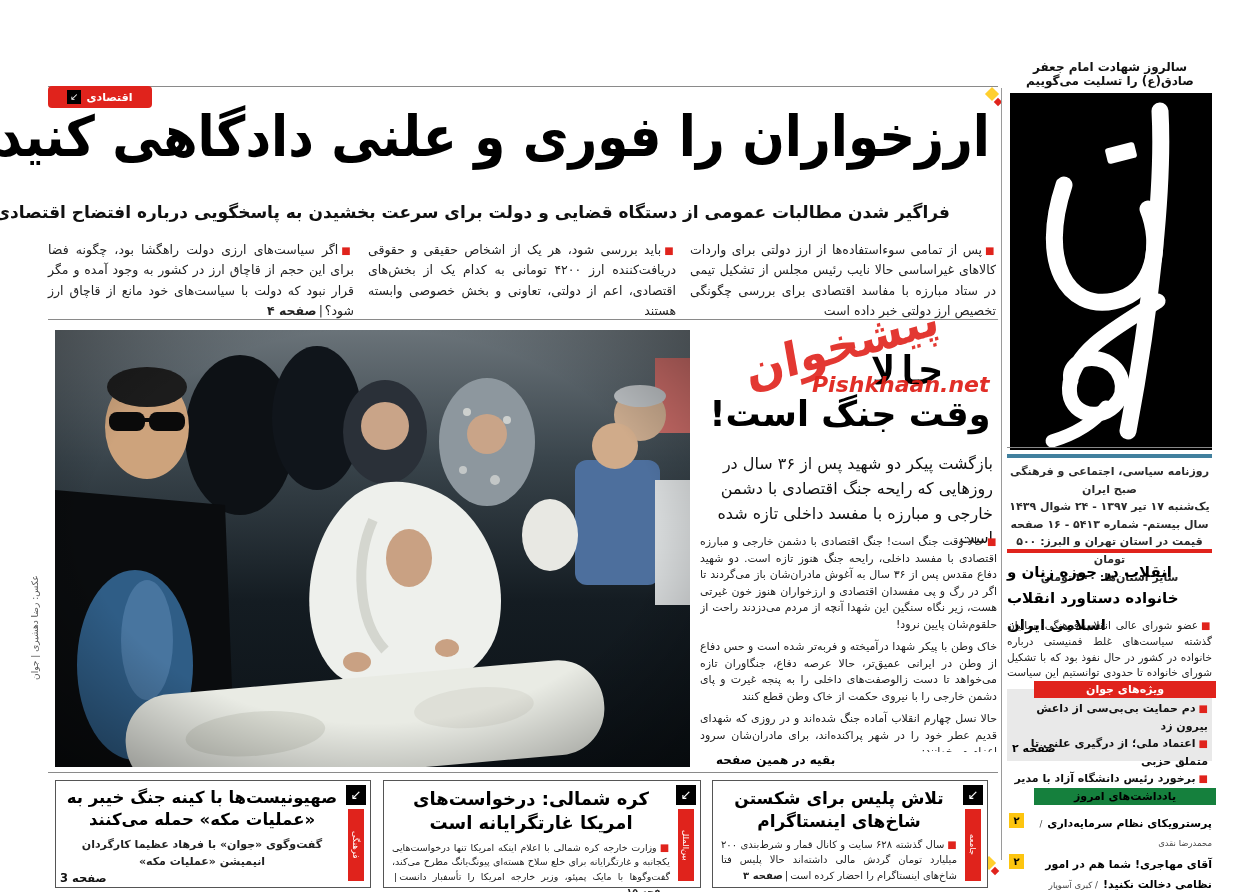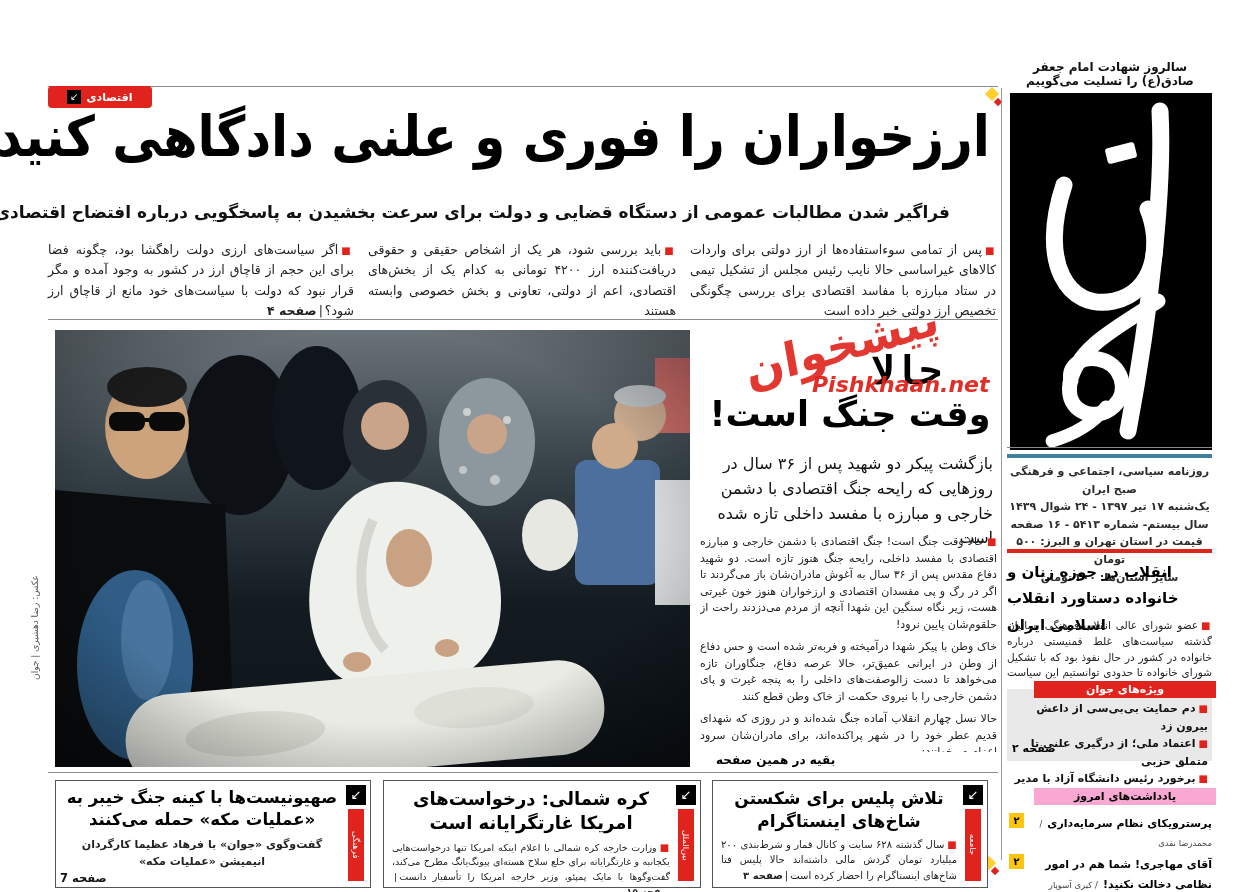--- a/index.html
+++ b/index.html
@@ -61,21 +61,21 @@
   .paper-info{left:1007px;top:463px;width:205px;text-align:center;font-size:11px;font-weight:bold;
       line-height:1.6;color:#2b2b2b;}
   .side-red{left:1007px;top:549px;width:205px;height:4px;background:#e0231c;}
   .women-title{left:1007px;top:559px;width:205px;text-align:left;font-size:15px;font-weight:bold;line-height:1.75;color:#000;}
   .women-body{left:1007px;top:618px;width:205px;font-size:10.5px;line-height:1.5;text-align:justify;color:#222;}
   .mini-header{width:182px;height:17px;font-size:11px;font-weight:bold;text-align:center;line-height:17px;}
   .specials-header{left:1034px;top:681px;background:#e0231c;color:#fff;z-index:2;}
   .specials-box{left:1007px;top:689px;width:205px;height:72px;background:#e9e9e9;}
   .specials-list{left:1012px;top:700px;width:196px;font-size:11px;font-weight:bold;line-height:1.6;text-align:right;color:#111;}
   .specials-page{left:1012px;top:742px;font-size:11px;font-weight:bold;color:#000;}
-  .notes-header{left:1034px;top:788px;background:#f9a8d4;color:#000;z-index:2;}
+  .notes-header{left:1034px;top:788px;background:#15803d;color:#000;z-index:2;}
   .notes-list{left:1007px;top:812px;width:205px;}
   .note-item{position:relative;padding-left:24px;text-align:right;margin-bottom:3px;}
   .note-item .badge{position:absolute;left:2px;top:1px;width:15px;height:15px;background:#fdc50f;
       color:#000;font-size:10px;font-weight:bold;text-align:center;line-height:15px;}
   .note-item .t{font-size:11px;font-weight:bold;color:#000;line-height:1.4;}
   .note-item .a{font-size:8.5px;color:#444;}
   .note-item .a::before{content:"/ ";}
 
   .diamond{width:10px;height:10px;transform:rotate(45deg);}
   .d-yellow{background:#ffcf2e;}
@@ -264,16 +264,16 @@
     </div>
   </div>
 
   <div class="abs bbox" style="left:55px;width:314px;">
     <div class="corner">↙</div>
     <div class="tab">فرهنگی</div>
     <div class="inner">
       <h3 style="font-size:16.5px;">صهیونیست‌ها با کینه جنگ خیبر به «عملیات مکه» حمله می‌کنند</h3>
       <div class="sub">گفت‌وگوی «جوان» با فرهاد عظیما کارگردان انیمیشن «عملیات مکه»</div>
     </div>
-    <div class="pg-abs">صفحه 7</div>
+    <div class="pg-abs">صفحه 3</div>
   </div>
 
 </div>
 
 </body></html>

